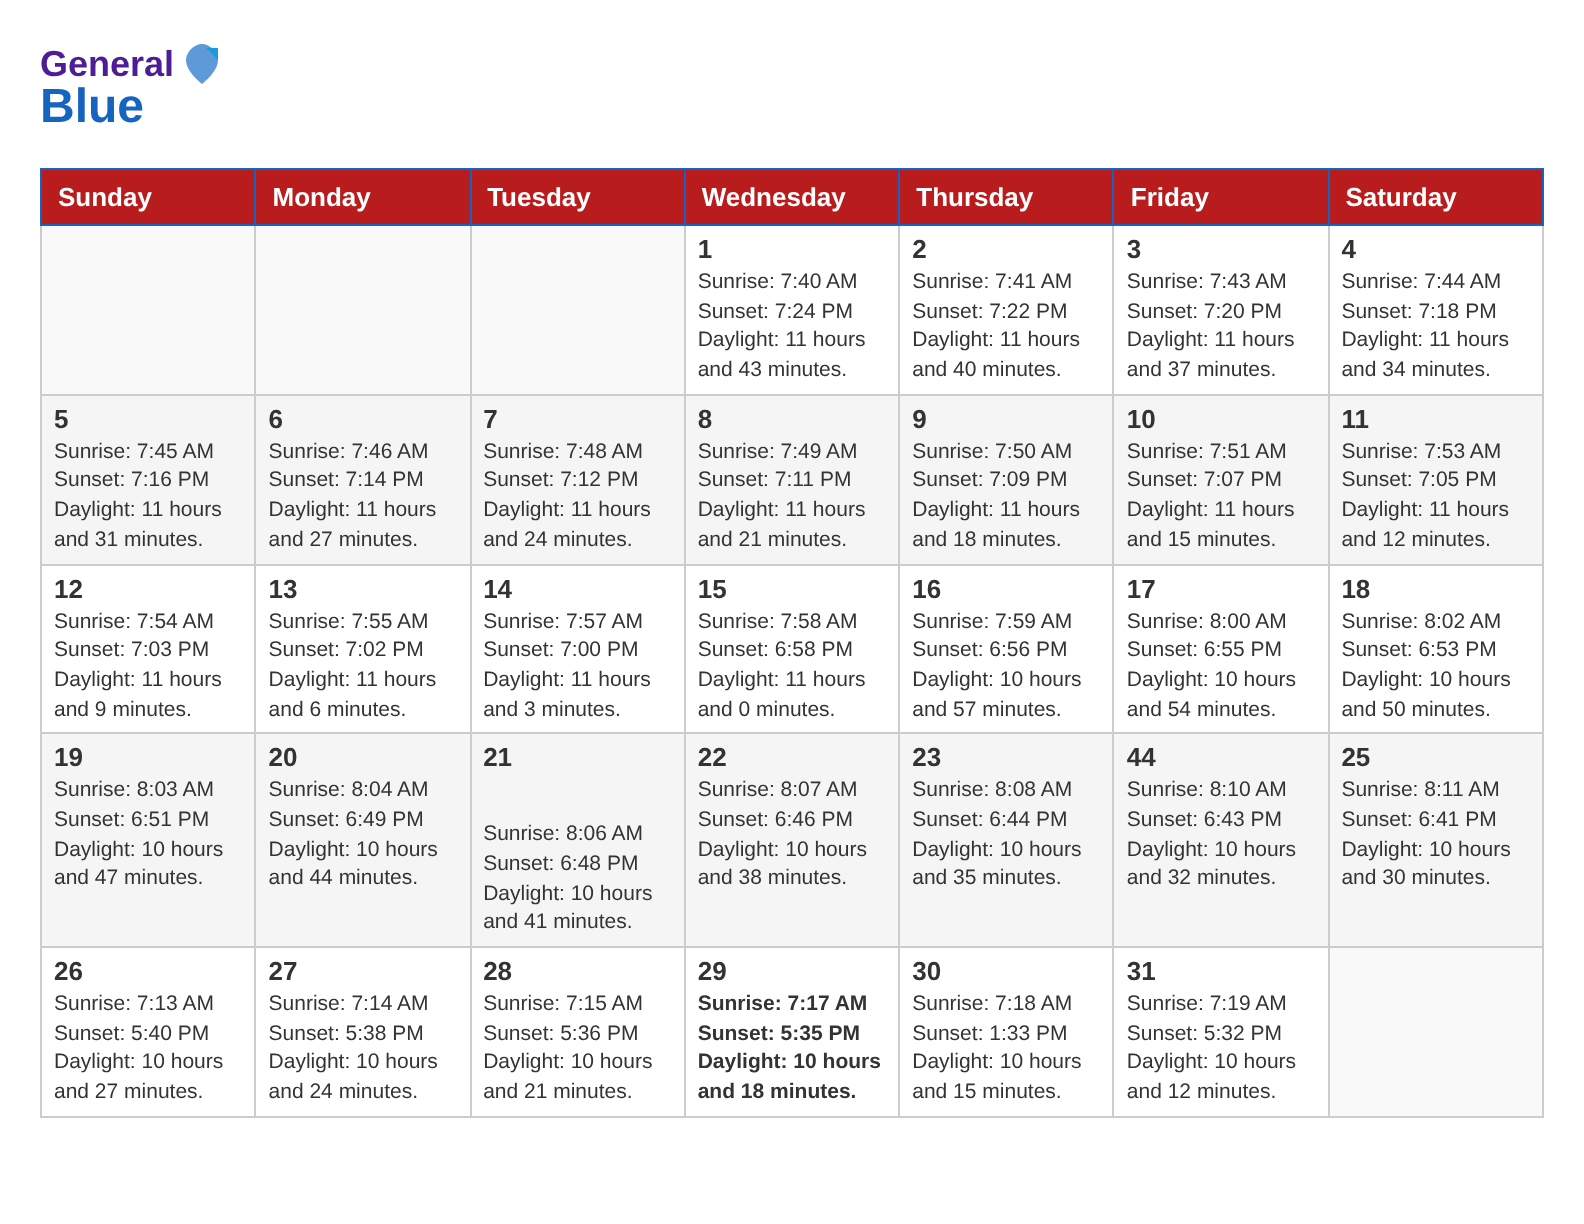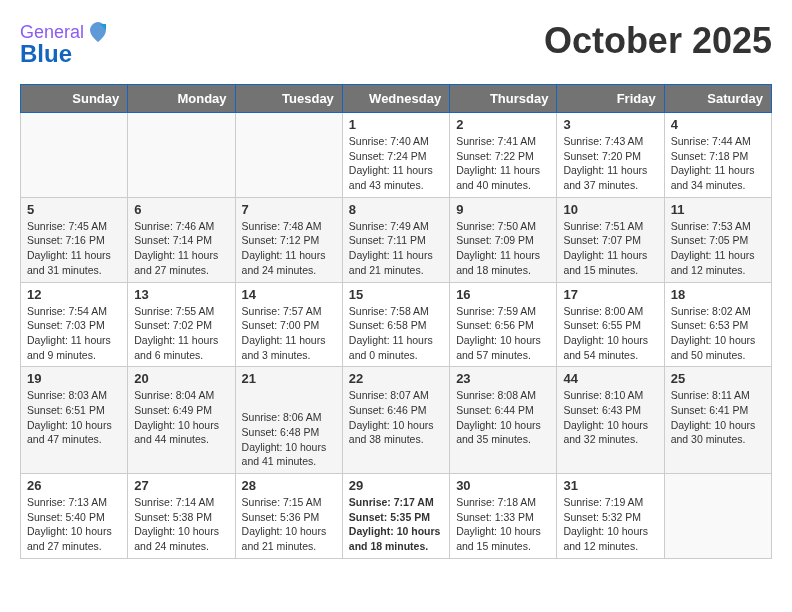--- a/index.html
+++ b/index.html
@@ -15,22 +15,22 @@
       justify-content: space-between;
       align-items: flex-start;
       margin-bottom: 16px;
     }
     .logo {
       display: flex;
       align-items: center;
     }
     .logo-text-general {
       font-size: 18px;
-      font-weight: normal;
-      color: #8b5cf6;
+      font-weight: bold;
+      color: #4c1d95;
     }
     .logo-text-blue {
       font-size: 24px;
       font-weight: bold;
       color: #1565c0;
     }
     .logo-icon {
       width: 24px;
       height: 24px;
       margin-left: 2px;
@@ -46,23 +46,23 @@
     .location-subtitle {
       font-size: 16px;
       color: #555;
     }
     .calendar-table {
       width: 100%;
       border-collapse: collapse;
       font-size: 11px;
     }
     .calendar-table th {
-      background-color: #737373;
+      background-color: #b91c1c;
       color: white;
-      text-align: right;
+      text-align: left;
       padding: 6px 8px;
       font-size: 13px;
       font-weight: bold;
       border: 1px solid #1565c0;
     }
     .calendar-table td {
       border: 1px solid #ccc;
       vertical-align: top;
       padding: 4px 6px;
       width: 14.28%;
@@ -104,21 +104,20 @@
         <span class="logo-text-general">General</span>
         <svg class="logo-icon" viewBox="0 0 24 24" fill="#1a6dc7">
           <path d="M12 2 C8 2 4 6 4 10 C4 16 12 22 12 22 C12 22 20 16 20 10 C20 6 16 2 12 2 Z" opacity="0.7"></path>
           <path d="M14 4 L20 4 L20 10 Z" fill="#1a9cd8"></path>
         </svg>
       </div>
       <span class="logo-text-blue" style="margin-top:-4px;">Blue</span>
     </div>
   </div>
   <div class="title-section">
-    <div class="month-title">October 2025</div>
   </div>
 </div>
 
 <table class="calendar-table">
   <thead>
     <tr>
     <th>Sunday</th>
         <th>Monday</th>
         <th>Tuesday</th>
         <th>Wednesday</th>

